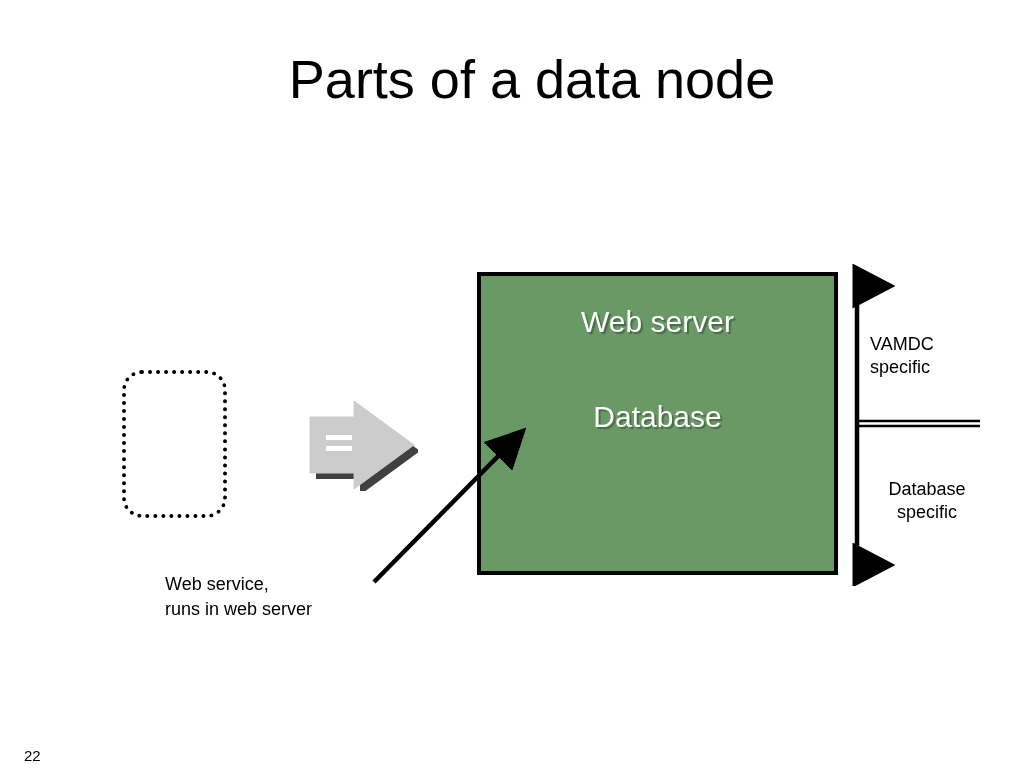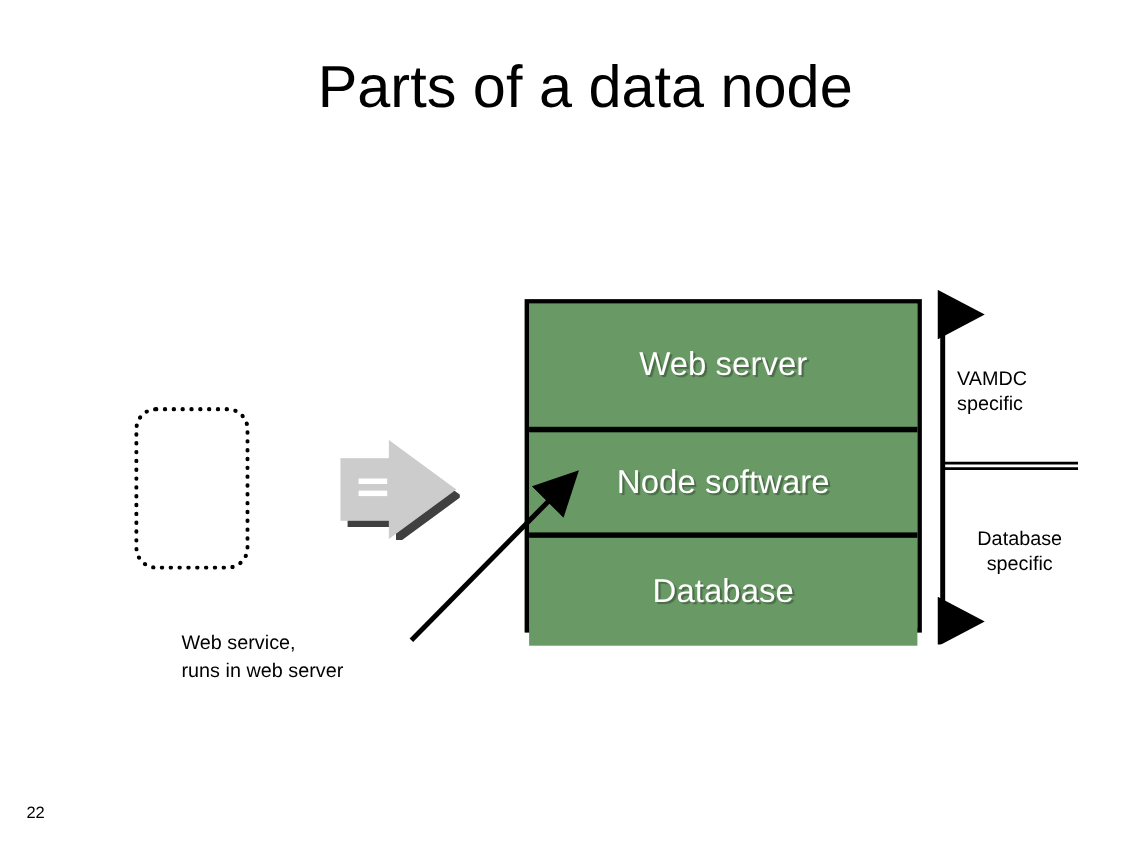--- a/index.html
+++ b/index.html
@@ -48,21 +48,21 @@
     background: #699a65;
     display: flex;
     align-items: center;
     justify-content: center;
     color: #ffffff;
     font-size: 30px;
     line-height: 34px;
     text-shadow: 2px 2px 1px rgba(0,0,0,0.30);
     white-space: nowrap;
   }
-  #layer-web-server   { height: 112px; align-items: center; }
+  #layer-web-server   { height: 92px; align-items: center; }
   #layer-node-software{ height: 101px; border-top: 5px solid #000000; border-bottom: 5px solid #000000; }
   #layer-database     { height: 98px; }
 
   
   #placeholder-box {
     position: absolute;
     left: 122px;
     top: 370px;
     width: 105px;
     height: 148px;
@@ -130,21 +130,21 @@
     font-size: 18px;
     line-height: 25px;
     color: #000000;
     white-space: pre-line;
   }
 
   
   #page-number {
     position: absolute;
     left: 24px;
-    top: 731px;
+    top: 747px;
     font-size: 15px;
     line-height: 18px;
     color: #000000;
   }
 </style>
 </head>
 <body>
 
 <div id="slide-title">Parts of a data node</div>
 
@@ -158,23 +158,20 @@
     <polygon points="12,22 56,22 56,6 116,50 56,94 56,78 12,78" fill="#cccccc" stroke="#cccccc" stroke-width="1"></polygon>
 
     <rect x="28" y="40" width="26" height="5" fill="#ffffff"></rect>
     <rect x="28" y="51" width="26" height="5" fill="#ffffff"></rect>
   </svg>
 </div>
 
 <div id="node-stack">
   <div class="node-layer" id="layer-web-server">
     <span>Web server</span>
-  </div>
-  <div class="node-layer" id="layer-node-software">
-    <span>Node software</span>
   </div>
   <div class="node-layer" id="layer-database">
     <span>Database</span>
   </div>
 </div>
 
 <div id="callout-arrow">
   <svg width="185" height="172" viewBox="0 0 185 172" xmlns="http://www.w3.org/2000/svg">
     <defs>
       <marker id="calloutHead" markerWidth="9" markerHeight="9" refX="7" refY="4.5" orient="auto" markerUnits="strokeWidth">

